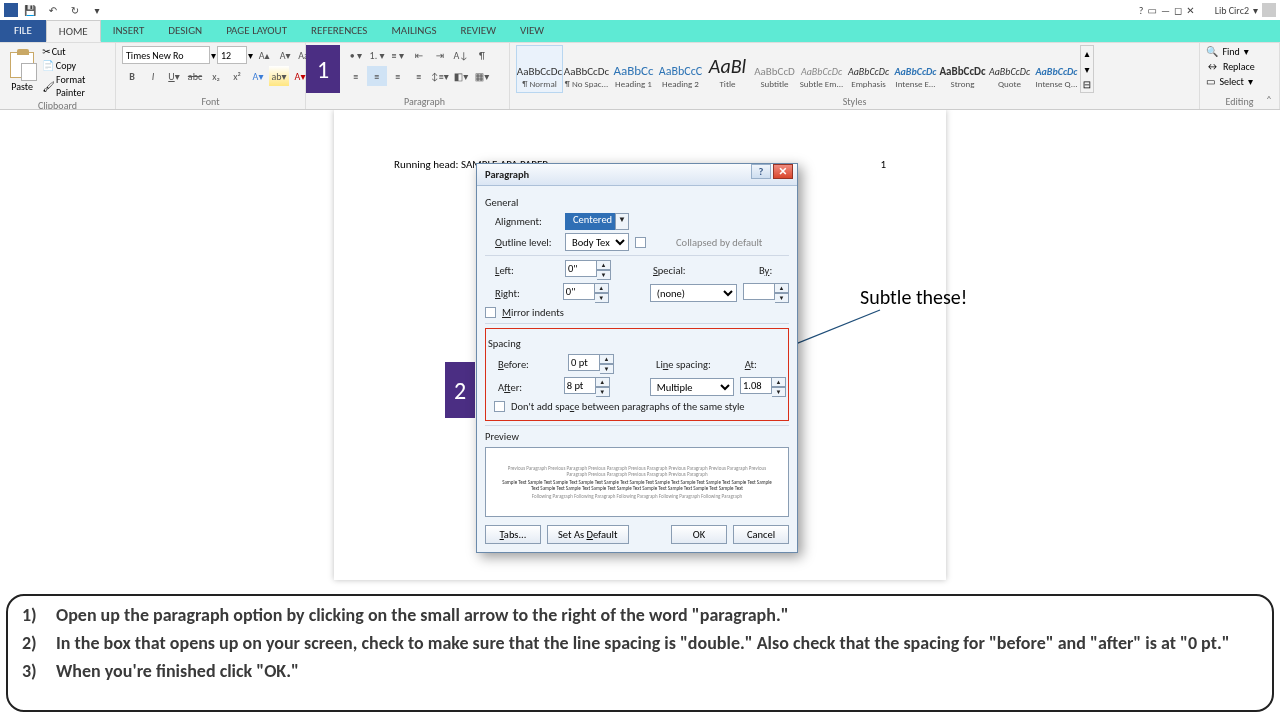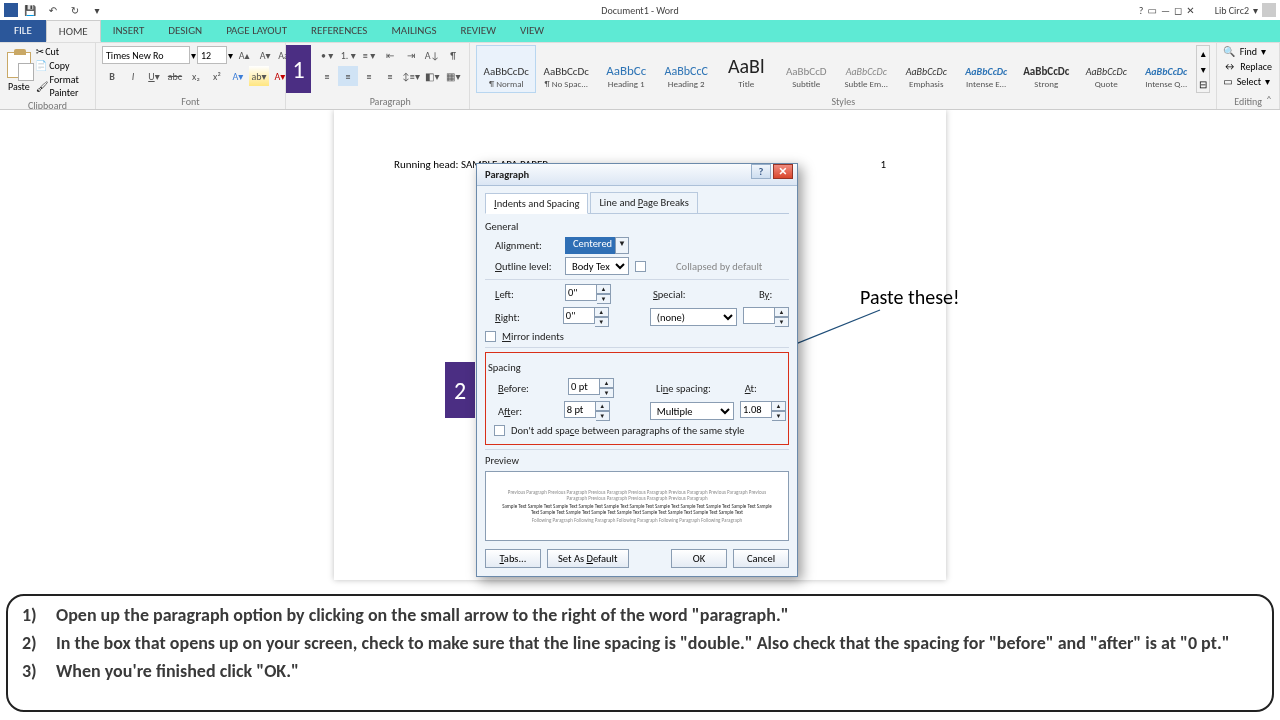--- a/index.html
+++ b/index.html
@@ -34,21 +34,21 @@
 
 .paste-btn{ width:36px; height:48px; display:flex; flex-direction:column; align-items:center; justify-content:flex-end; gap:2px; }
 .paste-icon{ width:24px; height:26px; background:#fff; border:1px solid #c9a866; position:relative; }
 .paste-icon:before{ content:""; position:absolute; top:-4px; left:6px; width:12px; height:6px; background:#c9a866; border-radius:2px 2px 0 0;}
 .paste-icon:after{ content:""; position:absolute; right:-4px; bottom:-4px; width:14px; height:16px; background:#fff; border:1px solid #b0b0b0;}
 
 .big-purple{ width:34px; height:48px; background:#4b2e83; color:#fff; display:flex; align-items:center; justify-content:center; font-size:24px; font-weight:400; }
 
 
 .styles-gallery{ display:flex; height:48px; }
-.style-item{ width:60px; height:48px; border:0; display:flex; flex-direction:column; align-items:center; justify-content:center; }
+.style-item{ width:47px; height:48px; border:0; display:flex; flex-direction:column; align-items:center; justify-content:center; }
 .style-item .preview{ font-family:Calibri,Arial; color:#333; height:28px; display:flex; align-items:flex-end; }
 .style-item .name{ font-size:9px; color:#555; }
 .style-item.sel{ border:1px solid #b8d6f0; background:#eaf2fb;}
 
 
 .editing{ width:80px; }
 .editing .row{ gap:4px; }
 
 
 .doc-area{ position:absolute; top:110px; left:0; right:0; bottom:0; background:#fff; overflow:hidden; }
@@ -110,21 +110,20 @@
 <body>
 
 <div class="titlebar">
   <div class="qat">
     <div class="wicon"></div>
     <div class="btn">💾</div>
     <div class="btn">↶</div>
     <div class="btn">↻</div>
     <div class="btn">▾</div>
   </div>
-  <div class="title-center">Document1 - Word</div>
   <div class="title-right">
     <span>?</span>
     <span>▭</span>
     <span>—</span>
     <span>◻</span>
     <span>✕</span>
     <span style="margin-left:16px;">Lib Circ2</span>
     <span>▾</span>
     <span class="avatar"></span>
   </div>
@@ -230,21 +229,21 @@
           </div>
           <div class="style-item">
             <div class="preview" style="color:#2e74b5;font-size:13px;">AaBbCc</div>
             <div class="name">Heading 1</div>
           </div>
           <div class="style-item">
             <div class="preview" style="color:#2e74b5;font-size:12px;">AaBbCcC</div>
             <div class="name">Heading 2</div>
           </div>
           <div class="style-item">
-            <div class="preview" style="color:#222;font-size:20px;">AaBl</div>
+            <div class="preview" style="color:#222;font-size:20px;font-style:italic;">AaBl</div>
             <div class="name">Title</div>
           </div>
           <div class="style-item">
             <div class="preview" style="color:#888;font-size:11px;">AaBbCcD</div>
             <div class="name">Subtitle</div>
           </div>
           <div class="style-item">
             <div class="preview" style="color:#888;font-size:10px;font-style:italic;">AaBbCcDc</div>
             <div class="name">Subtle Em...</div>
           </div>
@@ -300,24 +299,20 @@
 
 <div class="dialog">
   <div class="dlg-title">
     <span>Paragraph</span>
     <div class="dlg-ctrls">
       <span class="help-btn">?</span>
       <span class="close-btn">✕</span>
     </div>
   </div>
   <div class="dlg-body">
-    <div class="tabstrip">
-      <div class="dlg-tab active"><span class="uline">I</span>ndents and Spacing</div>
-      <div class="dlg-tab">Line and <span class="uline">P</span>age Breaks</div>
-    </div>
 
     <div class="section-title">General</div>
     <div class="field-row">
       <div class="lbl">Ali<span class="uline">g</span>nment:</div>
       <div style="display:flex;">
           <span class="sel-highlight" style="width:50px;display:inline-block;">Centered</span>
           <span style="border:1px solid #8a9db3;width:14px;text-align:center;height:17px;font-size:8px;">▼</span>
         </div>
     </div>
     <div class="field-row">
@@ -419,21 +414,21 @@
     <div class="dlg-buttons">
       <button class="dlg-btn"><span class="uline">T</span>abs...</button>
       <button class="dlg-btn">Set As <span class="uline">D</span>efault</button>
       <div class="gap"></div>
       <button class="dlg-btn">OK</button>
       <button class="dlg-btn">Cancel</button>
     </div>
   </div>
 </div>
 
-<div class="annotation">Paste these!</div>
+<div class="annotation">Subtle these!</div>
 <svg class="arrow-svg" width="180" height="80">
   <line x1="170" y1="4" x2="6" y2="70" stroke="#1f4e79" stroke-width="1.3"></line>
   <polygon points="6,70 16,60 18,68" fill="#1f4e79"></polygon>
 </svg>
 
 <div class="instructions">
   <ol>
     <li>
         <div class="num">1)</div>
         <div class="txt">Open up the paragraph option by clicking on the small arrow to the right of the word "paragraph."</div>

